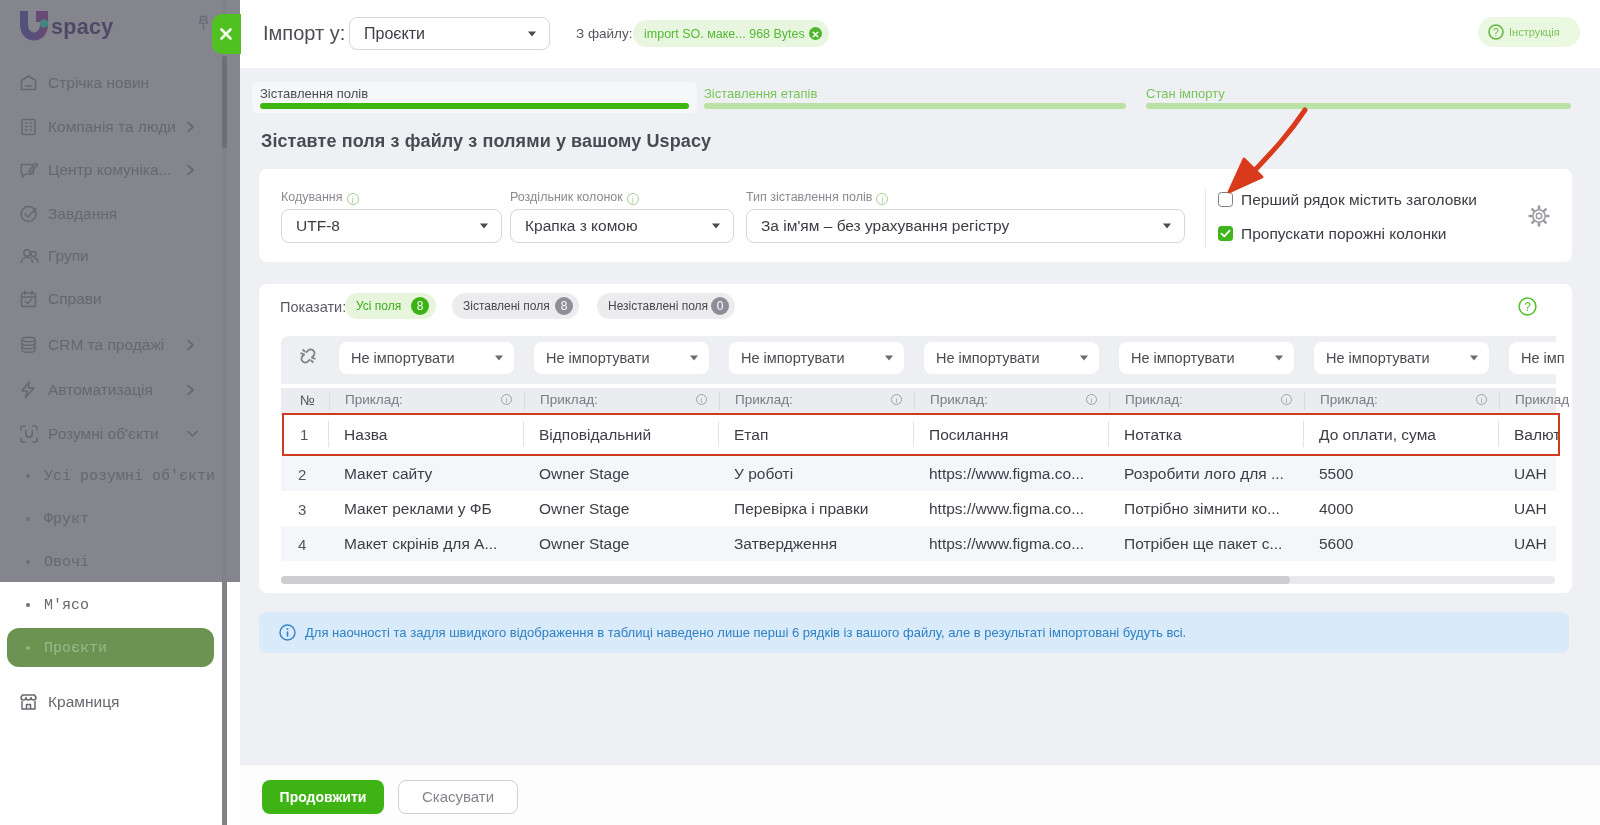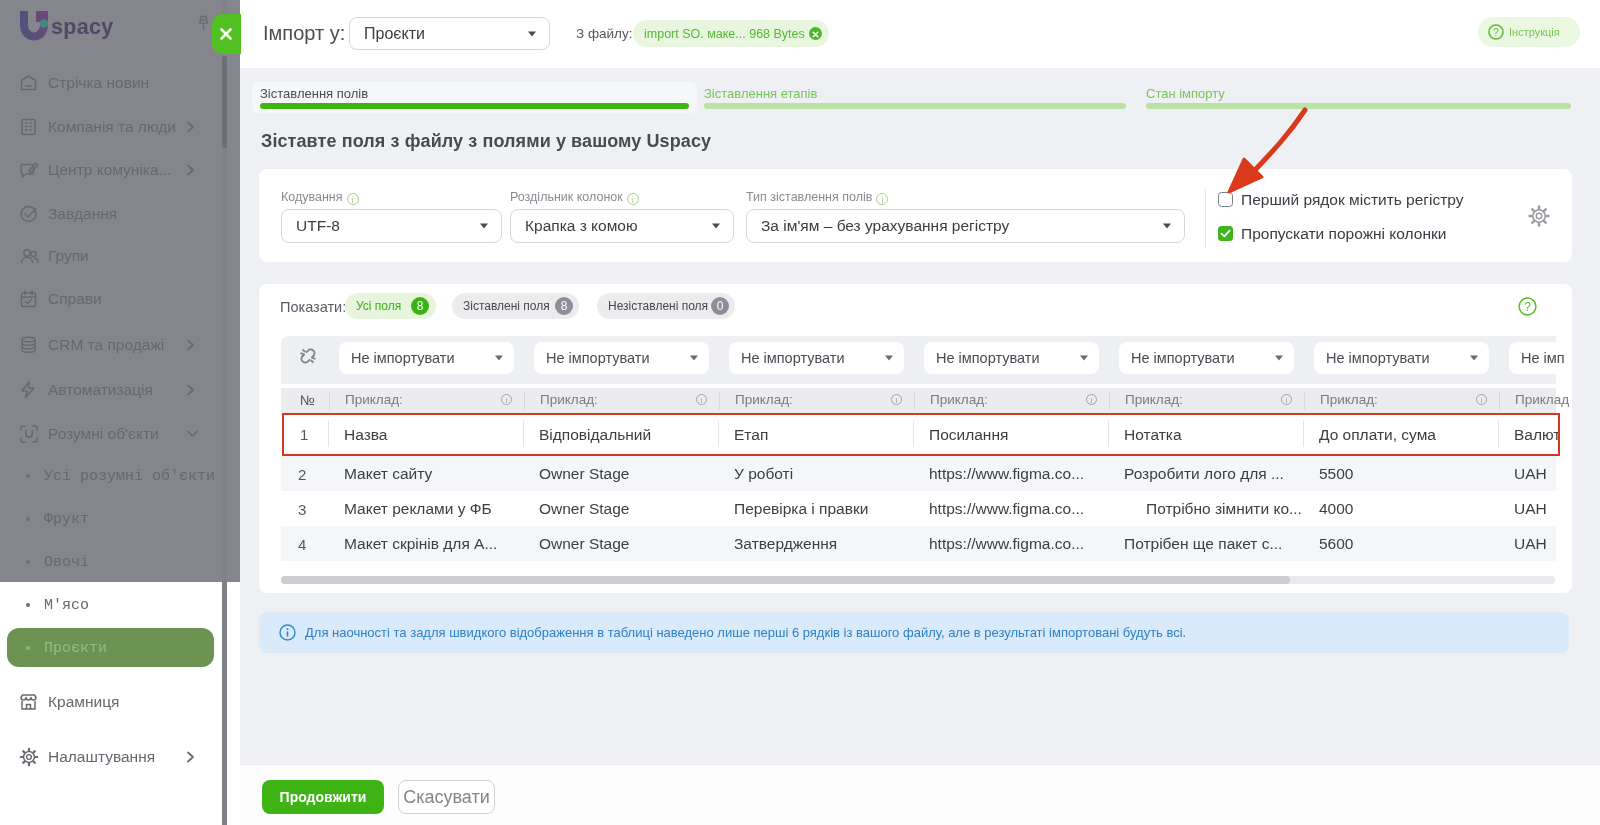--- a/index.html
+++ b/index.html
@@ -78,22 +78,22 @@
 
   .trow { position:absolute; left:281px; width:1275px; height:35px; overflow:hidden; }
   .trow .c { position:absolute; top:50%; transform:translateY(-50%); font-size:15.5px; color:#3d3d45; white-space:nowrap;text-align:center; }
   .rownum { position:absolute; font-size:15px; color:#55555d; }
   .rc { position:absolute; top:50%; transform:translateY(-50%); font-size:15.5px; color:#3d3d45; white-space:nowrap; }
 
   
   #footer { position:absolute; left:240px; top:764px; width:1360px; height:61px; background:#fdfdfe; border-top:1px solid #ebebef; }
   #btn-continue { position:absolute; left:22px; top:15px; width:122px; height:34px; background:#3eb414;
       border-radius:8px; color:#fff; font-size:14px; font-weight:700; text-align:center; line-height:34px; }
-  #btn-cancel { position:absolute; left:158px; top:15px; width:97px; height:34px; background:#fff;
-      border:1px solid #cfcfd6; border-radius:8px; color:#84848c; font-size:18px; text-align:center; line-height:32px; }
+  #btn-cancel { position:absolute; left:158px; top:15px; width:120px; height:34px; background:#fff;
+      border:1px solid #cfcfd6; border-radius:8px; color:#84848c; font-size:15px; text-align:center; line-height:32px; }
 </style>
 </head>
 <body>
 
 <div id="sidebar">
 
   <svg style="position:absolute;left:18px;top:9px;" width="100" height="34" viewBox="0 0 100 34">
     <defs>
         <linearGradient id="ug" x1="0" y1="0" x2="1" y2="0">
       <stop offset="0" stop-color="#4e537c"></stop>
@@ -221,40 +221,20 @@
       <span class="txt" style="color:#9cb88a;">Проєкти</span>
     </div>
   <div class="item" style="top:690px;">
     <svg class="ic" width="19" height="19" viewBox="0 0 19 19" fill="none" stroke="#67676f" stroke-width="1.5" stroke-linejoin="round">
         <path d="M3,8.5 V16.5 H16 V8.5"></path>
         <path d="M2,5 L3.5,2.5 H15.5 L17,5 C17,6.4 15.9,7.5 14.5,7.5 C13.1,7.5 12,6.4 12,5 C12,6.4 10.9,7.5 9.5,7.5 C8.1,7.5 7,6.4 7,5 C7,6.4 5.9,7.5 4.5,7.5 C3.1,7.5 2,6.4 2,5 Z"></path>
         <path d="M7.5,16.5 V12 H11.5 V16.5"></path>
       </svg>
     <span class="txt">Крамниця</span>
   </div>
-  <div class="item" style="top:745px;">
-    <svg class="ic" width="20" height="20" viewBox="0 0 22 22" fill="none" stroke="#67676f">
-        <circle cx="11" cy="11" r="6" stroke-width="1.6"></circle>
-        <circle cx="11" cy="11" r="2.6" stroke-width="1.5"></circle>
-        <g stroke-width="2.4" stroke-linecap="round">
-          <path d="M11,2 L11,3.8"></path>
-          <path d="M17.4,4.6 L16.1,5.9"></path>
-          <path d="M20,11 L18.2,11"></path>
-          <path d="M17.4,17.4 L16.1,16.1"></path>
-          <path d="M11,20 L11,18.2"></path>
-          <path d="M4.6,17.4 L5.9,16.1"></path>
-          <path d="M2,11 L3.8,11"></path>
-          <path d="M4.6,4.6 L5.9,5.9"></path>
-        </g>
-      </svg>
-    <span class="txt">Налаштування</span>
-    <svg class="arr" width="9" height="14" viewBox="0 0 9 14" fill="none" stroke="#67676f" stroke-width="1.7" stroke-linecap="round" stroke-linejoin="round">
-        <path d="M2,2.5 L7,7 L2,11.5"></path>
-      </svg>
-  </div>
 </div>
 <div id="scrolltrack"></div>
 <div id="scrollthumb"></div>
 
 <div id="modal"></div>
 <div id="contentbg"></div>
 <div id="closebtn">
     <svg width="14" height="14" viewBox="0 0 14 14">
       <path d="M2.5,2.5 L11.5,11.5 M11.5,2.5 L2.5,11.5" stroke="#f4fcef" stroke-width="2.6" stroke-linecap="round"></path>
     </svg>
@@ -301,21 +281,21 @@
 <div class="selectbox" style="left:510px; top:209px; width:224px; height:34px; font-size:15.5px;">
     <span class="sv">Крапка з комою</span>
     <span class="caret"></span>
   </div>
 <div class="selectbox" style="left:746px; top:209px; width:439px; height:34px; font-size:15.5px;">
     <span class="sv">За ім'ям – без урахування регістру</span>
     <span class="caret"></span>
   </div>
 <div class="vdiv" style="left:1205px; top:189px; height:60px; background:#e7e7eb;"></div>
 <div class="cb off" style="left:1218px; top:192px;"></div>
-<div class="cblabel" style="left:1241px; top:191px;">Перший рядок містить регістру</div>
+<div class="cblabel" style="left:1241px; top:191px;">Перший рядок містить заголовки</div>
 <div class="cb on" style="left:1218px; top:226px;"><svg width="15" height="15" viewBox="0 0 15 15">
       <path d="M3.4,7.6 L6.3,10.4 L11.6,4.6" fill="none" stroke="#fff" stroke-width="1.8" stroke-linecap="round" stroke-linejoin="round"></path>
     </svg></div>
 <div class="cblabel" style="left:1241px; top:225px;">Пропускати порожні колонки</div>
 <svg style="position:absolute; left:1528px; top:205px;" width="22" height="22" viewBox="0 0 22 22" fill="none" stroke="#9b9ba3">
   <circle cx="11" cy="11" r="6.2" stroke-width="1.6"></circle>
   <circle cx="11" cy="11" r="2.7" stroke-width="1.5"></circle>
   <g stroke-width="2.6" stroke-linecap="round">
     <path d="M11,1.6 L11,3.4"></path>
       <path d="M17.7,4.3 L16.4,5.6"></path>
@@ -439,21 +419,21 @@
   <div class="c" style="left:843px;">Розробити лого для ...</div>
   <div class="c" style="left:1038px;">5500</div>
   <div class="c" style="left:1233px;">UAH</div>
 </div>
 <div class="trow" style="top:491px; background:#fff;">
   <div class="rownum" style="left:17px; top:10px;">3</div>
   <div class="c" style="left:63px;">Макет реклами у ФБ</div>
   <div class="c" style="left:258px;">Owner Stage</div>
   <div class="c" style="left:453px;">Перевірка і правки</div>
   <div class="c" style="left:648px;">https://www.figma.co...</div>
-  <div class="c" style="left:865px;">Потрібно зімнити ко...</div>
+  <div class="c" style="left:843px;">Потрібно зімнити ко...</div>
   <div class="c" style="left:1038px;">4000</div>
   <div class="c" style="left:1233px;">UAH</div>
 </div>
 <div class="trow" style="top:526px; background:#f5f6f9;">
   <div class="rownum" style="left:17px; top:10px;">4</div>
   <div class="c" style="left:63px;">Макет скрінів для А...</div>
   <div class="c" style="left:258px;">Owner Stage</div>
   <div class="c" style="left:453px;">Затвердження</div>
   <div class="c" style="left:648px;">https://www.figma.co...</div>
   <div class="c" style="left:843px;">Потрібен ще пакет с...</div>

